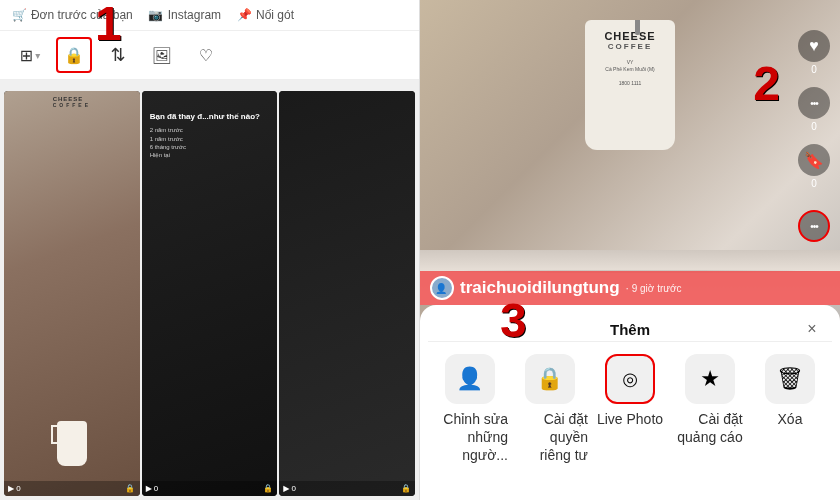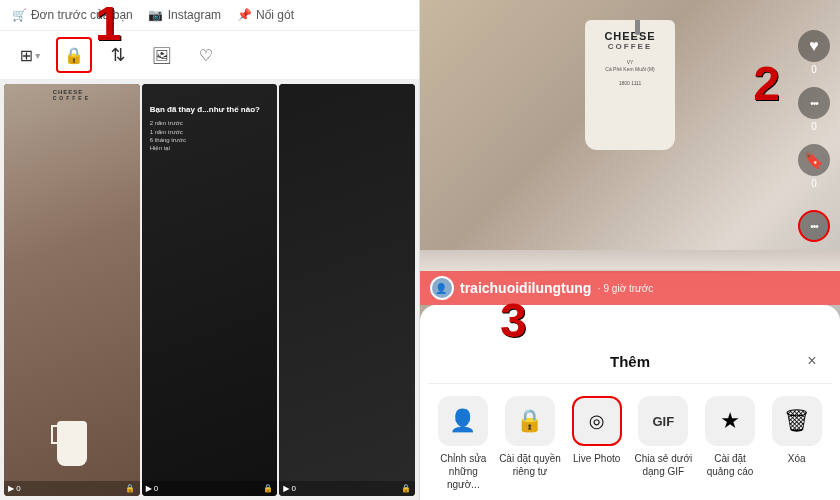--- a/index.html
+++ b/index.html
@@ -83,20 +83,21 @@
 
     .video-cell {
       flex: 1;
       background: #222;
       border-radius: 4px;
       position: relative;
       overflow: hidden;
       display: flex;
       flex-direction: column;
       justify-content: space-between;
+      margin-top: 7px;
     }
 
     .video-cell .thumb {
       width: 100%;
       height: 100%;
       position: absolute;
       top: 0; left: 0;
     }
 
     .video-cell-1 .thumb {
@@ -361,21 +362,21 @@
       border: 2px solid #fff;
       flex-shrink: 0;
       display: flex;
       align-items: center;
       justify-content: center;
       font-size: 10px;
       color: #fff;
     }
 
     .user-name {
-      font-size: 14px;
+      font-size: 17px;
       color: #fff;
       font-weight: bold;
     }
 
     .user-time {
       font-size: 10px;
       color: rgba(255,255,255,0.9);
     }
 
     
@@ -386,24 +387,23 @@
       border-radius: 16px 16px 0 0;
       padding: 12px 8px 16px;
       z-index: 20;
       height: 195px;
     }
 
     .popup-header {
       display: flex;
       align-items: center;
       justify-content: space-between;
-      padding: 0 8px 10px;
+      padding: 0 8px 0;
       border-bottom: 1px solid #eee;
       margin-bottom: 12px;
-      margin-top: 32px;
     }
 
     .popup-title {
       font-size: 15px;
       font-weight: 600;
       color: #111;
       text-align: center;
       flex: 1;
     }
 
@@ -444,23 +444,23 @@
       align-items: center;
       justify-content: center;
       font-size: 22px;
     }
 
     .popup-item-icon.highlighted-item {
       border: 2px solid #e00;
     }
 
     .popup-item-label {
-      font-size: 10px;
+      font-size: 14px;
       color: #333;
-      text-align: center;
+      text-align: right;
       line-height: 1.3;
     }
 
     
     .annotation-3 {
       position: absolute;
       top: -8px;
       left: 80px;
       font-size: 48px;
       font-weight: 900;
@@ -649,24 +649,20 @@
       <div class="popup-item">
         <div class="popup-item-icon">🔒</div>
         <span class="popup-item-label">Cài đặt quyền<br>riêng tư</span>
       </div>
 
       <div class="popup-item">
         <div class="popup-item-icon highlighted-item" style="font-size:18px;">◎</div>
         <span class="popup-item-label">Live Photo</span>
       </div>
 
-      <div class="popup-item">
-        <div class="popup-item-icon" style="font-size:13px;font-weight:900;color:#333;">GIF</div>
-        <span class="popup-item-label">Chia sẻ dưới<br>dạng GIF</span>
-      </div>
 
       <div class="popup-item">
         <div class="popup-item-icon">★</div>
         <span class="popup-item-label">Cài đặt<br>quảng cáo</span>
       </div>
 
       <div class="popup-item">
         <div class="popup-item-icon">🗑</div>
         <span class="popup-item-label">Xóa</span>
       </div>

